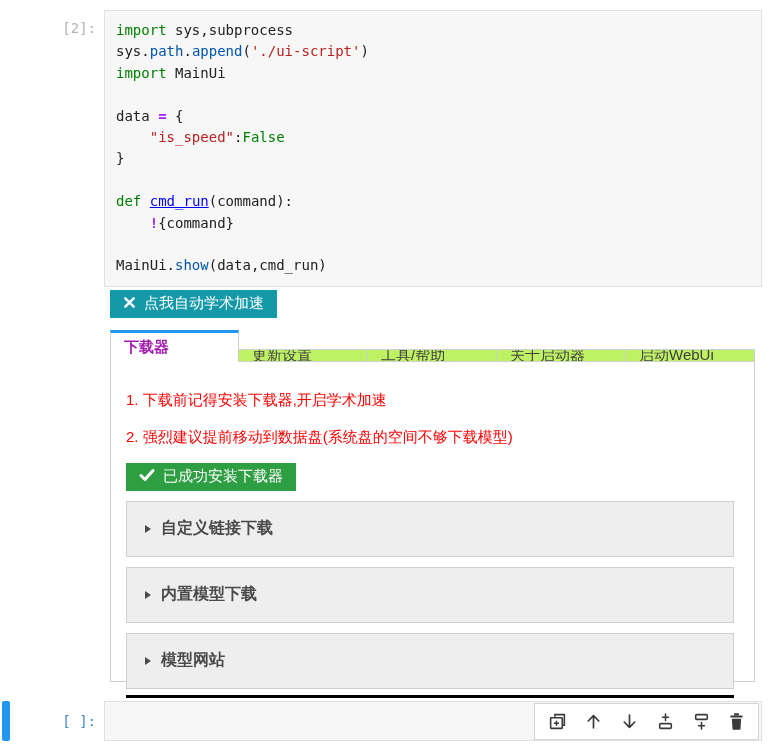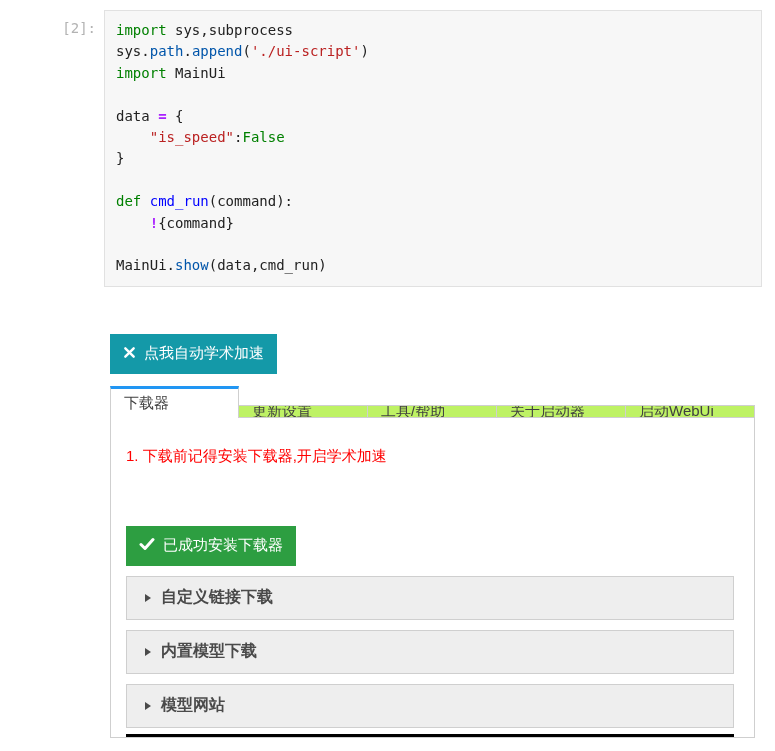--- a/index.html
+++ b/index.html
@@ -18,61 +18,60 @@
   }
   .editor {
     flex:1; margin-right:13px; background:#f7f7f7; border:1px solid #e1e1e1;
     padding:9px 11px;
     font-family:"DejaVu Sans Mono","Liberation Mono",monospace;
     font-size:14px; line-height:21.4px; white-space:pre; color:#212121;
   }
   .code-line { min-height:21.4px; }
   .tok-k { color:#008000; font-weight:normal; }
   .tok-p { color:#0055aa;text-align:center; }
-  .tok-d { color:#0000ff; }
+  .tok-d { color:#0000ff;text-decoration:underline; }
   .tok-o { color:#aa22ff; font-weight:bold; }
   .tok-s { color:#ba2121; }
   .tok-t { color:#212121; }
 
   
   .widget { margin:3px 20px 0 110px; width:645px; }
 
   .btn {
     display:inline-flex; align-items:center; gap:8px; border:none; cursor:pointer;
-    height:40px; padding:0 13px; color:#fff; font-size:15px;
+    height:28px; padding:0 13px; color:#fff; font-size:15px;
     font-family:"Liberation Sans","DejaVu Sans",sans-serif;
-    margin-top:44px;
   }
   .btn-teal  { background:#1499a8; }
   .btn-green { background:#2d9e41; }
   .accel { margin-bottom:12px; }
 
   .tabbar { display:flex; height:32px; }
   .tab {
     width:129px; display:flex; align-items:center; padding-left:13px;
     font-size:15px; color:#404040; background:#bef264;
     border:1px solid #cfcfcf; border-left:none; margin-top:19px; cursor:pointer;
     white-space:nowrap; overflow:hidden;
   }
   .tab.active {
-    margin-top:0; background:#ffffff; color:#404040; font-weight:400;
+    margin-top:0; background:#ffffff; color:#a21caf; font-weight:700;
     border:1px solid #cfcfcf; border-top:3px solid #2196f3; border-bottom:none;
   }
 
   .tabcontent {
     width:645px; height:320px; border:1px solid #cfcfcf; border-top:none;
     padding:16px 20px 0 15px;
   }
   .note { color:#ff0000; font-size:15px; line-height:18px; }
   .note1 { margin-top:13px; }
   .note2 { margin-top:19px; }
   .btnrow { margin-top:17px; display:flex; gap:20px; }
 
   .accordion {
-    height:44px; margin-top:10px; background:#eeeeee; border:1px solid #cfcfcf;
+    height:56px; margin-top:10px; background:#eeeeee; border:1px solid #cfcfcf;
     display:flex; align-items:center; padding-left:18px; cursor:pointer;
   }
   .acc-arrow {
     width:0; height:0; border-left:6px solid #4a4a4a;
     border-top:4.5px solid transparent; border-bottom:4.5px solid transparent;
     margin-right:10px; flex:0 0 auto;
   }
   .acc-label { font-size:16px; font-weight:bold; color:#4a4a4a; }
 
   .black-hr { height:3px; background:#000; border:none; margin:6px 0 0 0; }
@@ -127,20 +126,21 @@
     <div class="tab">
       <span>关于启动器</span>
     </div>
     <div class="tab">
       <span>启动WebUi</span>
     </div>
   </div>
 
   <div class="tabcontent">
     <div class="note note1">1. 下载前记得安装下载器,开启学术加速</div>
+    <div class="note note2">2. 强烈建议提前移动到数据盘(系统盘的空间不够下载模型)</div>
 
     <div class="btnrow">
       <button class="btn btn-green">
         <span>
           <svg width="16" height="14" viewBox="0 0 16 14">
             <path d="M2 7.5 L6 11.5 L14 2.5" stroke="#fff" stroke-width="3" fill="none" stroke-linecap="round" stroke-linejoin="round"></path>
           </svg>
         </span>
         <span>已成功安装下载器</span>
       </button>

